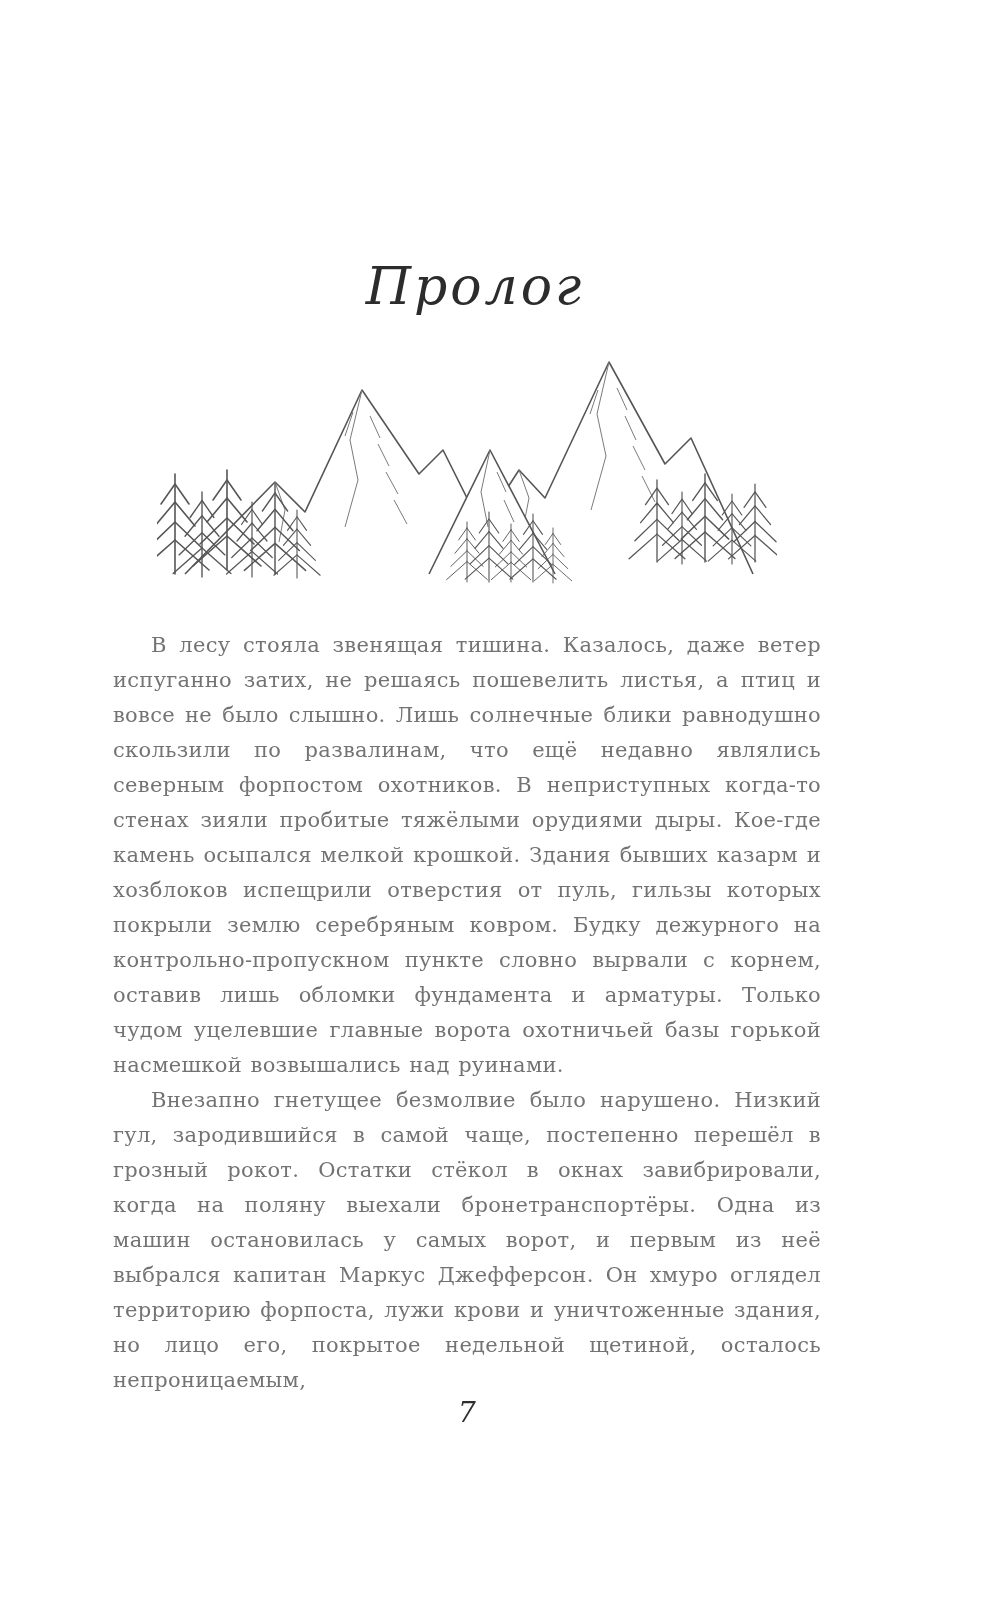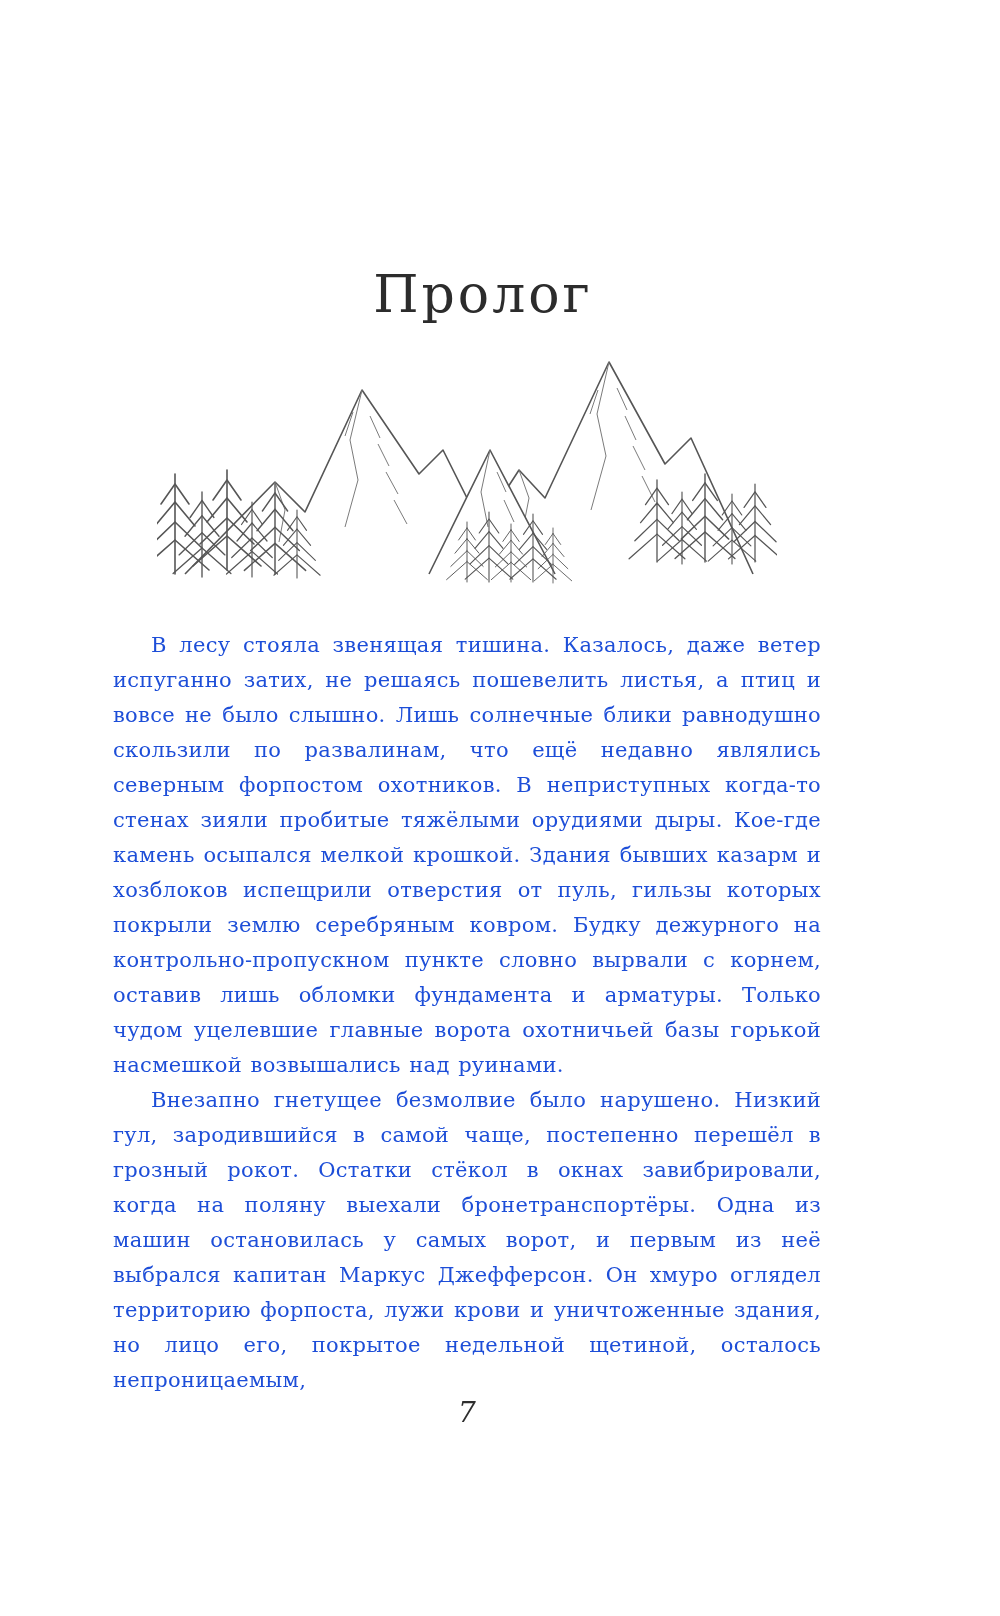--- a/index.html
+++ b/index.html
@@ -21,23 +21,24 @@
     top: 0;
     width: 708px;
     height: 100%;
   }
 
   .chapter-title {
     position: absolute;
     top: 248px;
     left: 0;
     width: 100%;
-    margin: 16px;
+    margin: 8px;
     text-align: center;
     font-family: "DejaVu Serif", serif;
+    font-style: italic;
     font-weight: normal;
     font-size: 52px;
     letter-spacing: 3px;
     color: #2c2c2c;
   }
 
   .illustration {
     position: absolute;
     top: 352px;
     left: 50%;
@@ -49,21 +50,21 @@
   .body-text {
     position: absolute;
     top: 628px;
     left: 0;
     width: 100%;
     font-size: 21px;
     line-height: 35px;
     letter-spacing: 0.3px;
     word-spacing: 1.5px;
     text-align: justify;
-    color: #1d4ed8;
+    color: #737373;
   }
   .body-text p {
     margin: 0;
     text-indent: 38px;
   }
 
   .page-number {
     position: absolute;
     top: 1396px;
     left: 0;

